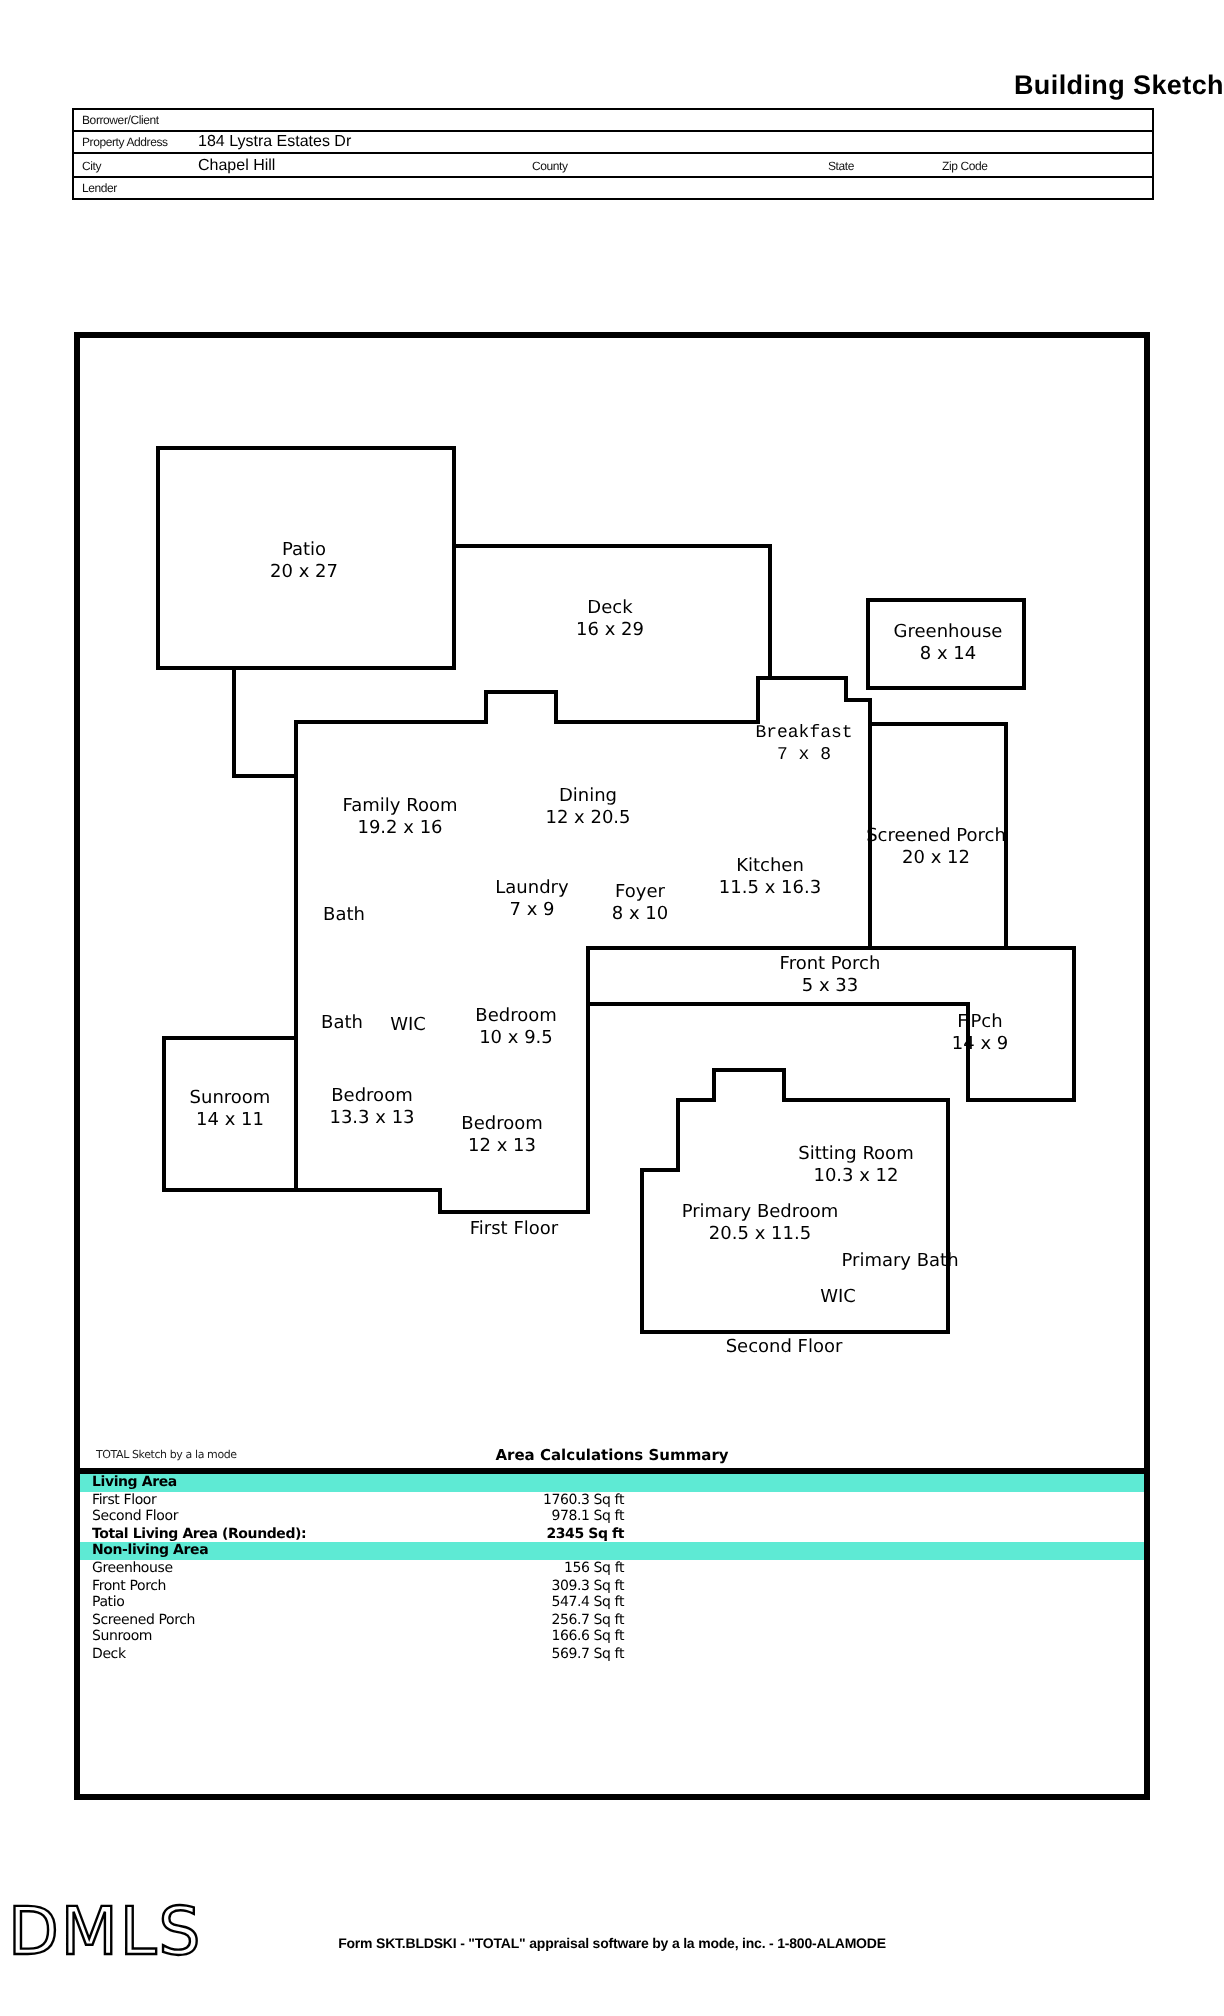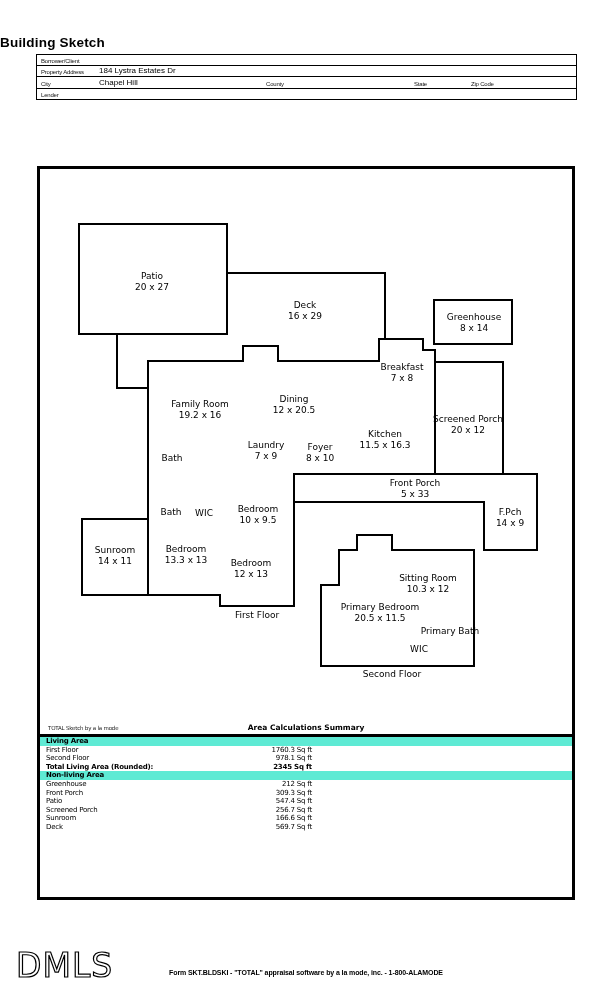--- a/index.html
+++ b/index.html
@@ -1,20 +1,20 @@
 <!DOCTYPE html>
 <html><head>
 <meta charset="utf-8">
 <style>
   html,body{margin:0;padding:0;background:#fff;}
   .page{position:relative;width:612px;height:1008px;background:#ffffff;overflow:hidden;
         font-family:"Liberation Sans",sans-serif;color:#000;}
 
   
-  .title{position:absolute;top:35px;left:0;width:612px;text-align:left;
+  .title{position:absolute;top:35px;left:0;width:612px;text-align:right;
          font-size:13.5px;font-weight:bold;letter-spacing:.2px;}
 
   
   .form-box{position:absolute;left:36px;top:54px;width:539px;border:1px solid #000;}
   .form-row{position:relative;height:10px;border-bottom:1px solid #000;}
   .form-row:last-child{border-bottom:none;}
   .form-row .flabel{position:absolute;left:4px;bottom:1px;font-size:6px;letter-spacing:-.2px;color:#111;}
   .form-row .fvalue{position:absolute;left:62px;bottom:1px;font-size:8px;}
   .form-row .flabel.c2{left:229px;}
   .form-row .flabel.c3{left:377px;}
@@ -41,21 +41,21 @@
   .sum-band{height:8.6px;line-height:8.8px;background:#5eead4;font-weight:bold;
             font-size:7px;font-family:"DejaVu Sans",sans-serif;padding-left:6px;
             letter-spacing:-.2px;}
   .sum-row{position:relative;height:8.6px;line-height:8.7px;font-size:7px;
            font-family:"DejaVu Sans",sans-serif;letter-spacing:-.2px;}
   .sum-row .rlabel{position:absolute;left:6px;}
   .sum-row .rvalue{position:absolute;left:16px;width:256px;text-align:right;}
   .sum-row.bold{font-weight:bold;}
 
   
-  .logo{position:absolute;left:16px;top:946px;font-family:"DejaVu Sans",sans-serif;
+  .logo{position:absolute;left:4px;top:946px;font-family:"DejaVu Sans",sans-serif;
         font-size:33px;letter-spacing:1px;color:#fff;-webkit-text-stroke:1.2px #000;}
   .form-id{position:absolute;left:0;top:969px;width:612px;text-align:center;
            font-size:7px;font-weight:bold;letter-spacing:-.1px;}
 </style>
 </head>
 <body>
 
 <div class="page">
 
   <div class="title">Building Sketch</div>
@@ -97,21 +97,21 @@
             <span class="rlabel">Second Floor</span>
             <span class="rvalue">978.1 Sq ft</span>
           </div>
           <div class="sum-row bold">
             <span class="rlabel">Total Living Area (Rounded):</span>
             <span class="rvalue">2345 Sq ft</span>
           </div>
           <div class="sum-band">Non-living Area</div>
           <div class="sum-row">
             <span class="rlabel">Greenhouse</span>
-            <span class="rvalue">212 Sq ft</span>
+            <span class="rvalue">156 Sq ft</span>
           </div>
           <div class="sum-row">
             <span class="rlabel">Front Porch</span>
             <span class="rvalue">309.3 Sq ft</span>
           </div>
           <div class="sum-row">
             <span class="rlabel">Patio</span>
             <span class="rvalue">547.4 Sq ft</span>
           </div>
           <div class="sum-row">
@@ -157,21 +157,21 @@
         <div>20 x 27</div>
       </div>
       <div class="plan-label" style="left: 305px; top: 310px;">
         <div>Deck</div>
         <div>16 x 29</div>
       </div>
       <div class="plan-label" style="left: 474px; top: 322px;">
         <div>Greenhouse</div>
         <div>8 x 14</div>
       </div>
-      <div class="plan-label" style="left: 402px; top: 372px;">
+      <div class="plan-label" style="left: 402px; top: 372px; font-family: Liberation Mono, monospace;">
         <div>Breakfast</div>
         <div>7 x 8</div>
       </div>
       <div class="plan-label" style="left: 200px; top: 409px;">
         <div>Family Room</div>
         <div>19.2 x 16</div>
       </div>
       <div class="plan-label" style="left: 294px; top: 404px;">
         <div>Dining</div>
         <div>12 x 20.5</div>
@@ -202,21 +202,21 @@
       <div class="plan-label" style="left: 171px; top: 512px;">
         <div>Bath</div>
       </div>
       <div class="plan-label" style="left: 204px; top: 513px;">
         <div>WIC</div>
       </div>
       <div class="plan-label" style="left: 258px; top: 514px;">
         <div>Bedroom</div>
         <div>10 x 9.5</div>
       </div>
-      <div class="plan-label" style="left: 510px; top: 517px; text-align: center;">
+      <div class="plan-label" style="left: 490px; top: 517px; text-align: center;">
         <div>F.Pch</div>
         <div>14 x 9</div>
       </div>
       <div class="plan-label" style="left: 115px; top: 555px;">
         <div>Sunroom</div>
         <div>14 x 11</div>
       </div>
       <div class="plan-label" style="left: 186px; top: 554px;">
         <div>Bedroom</div>
         <div>13.3 x 13</div>

